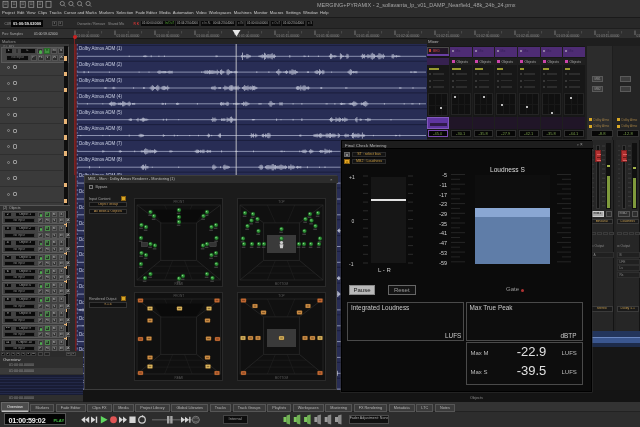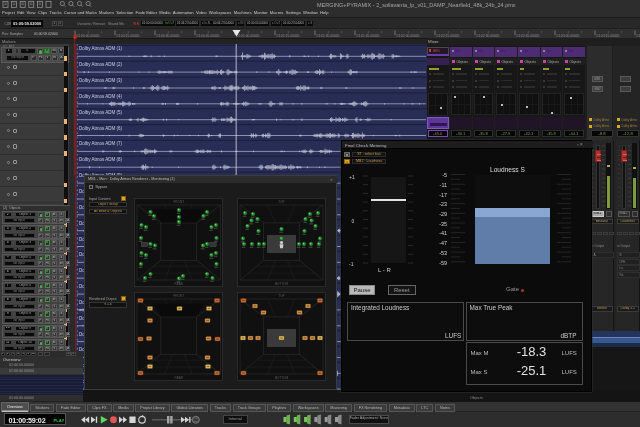--- a/index.html
+++ b/index.html
@@ -843,24 +843,24 @@
 <div class="ab" style="left:5px;top:160.5px;width:116.5px;height:39.5px;background:#0d0d0d;border:0.7px solid #4a4a4a">
 <div class="ab" style="left:3px;top:1.5px;font-size:6.4px;color:#ccc">Integrated Loudness</div>
 <div class="ab" style="left:97px;top:29px;font-size:6.4px;color:#ccc">LUFS</div>
 </div>
 <div class="ab" style="left:123.5px;top:160.5px;width:117.5px;height:39.5px;background:#0d0d0d;border:0.7px solid #4a4a4a">
 <div class="ab" style="left:3px;top:1.5px;font-size:6.4px;color:#ccc">Max True Peak</div>
 <div class="ab" style="left:94px;top:29px;font-size:6.4px;color:#ccc">dBTP</div>
 </div>
 <div class="ab" style="left:123.5px;top:201px;width:117.5px;height:42.5px;background:#0d0d0d;border:0.7px solid #4a4a4a">
 <div class="ab" style="left:4px;top:7px;font-size:6px;color:#bbb">Max M</div>
-<div class="ab" style="left:40px;top:1px;width:50px;text-align:center;font-size:13px;color:#e0e0e0">-18.3</div>
+<div class="ab" style="left:40px;top:1px;width:50px;text-align:center;font-size:13px;color:#e0e0e0">-22.9</div>
 <div class="ab" style="left:95px;top:7px;font-size:6px;color:#bbb">LUFS</div>
 <div class="ab" style="left:4px;top:26px;font-size:6px;color:#bbb">Max S</div>
-<div class="ab" style="left:40px;top:20px;width:50px;text-align:center;font-size:13px;color:#e0e0e0">-25.1</div>
+<div class="ab" style="left:40px;top:20px;width:50px;text-align:center;font-size:13px;color:#e0e0e0">-39.5</div>
 <div class="ab" style="left:95px;top:26px;font-size:6px;color:#bbb">LUFS</div>
 </div>
 </div>
 <div class="ab" style="left:84px;top:175px;width:252.5px;height:215px;background:#1b1b1b;border:0.5px solid #3c3c3c;z-index:12">
 <div class="ab" style="left:0;top:0;width:252.5px;height:7px;background:#2c2c2c">
 <div class="ab" style="left:3px;top:1.2px;font-size:3.8px;color:#bbb;white-space:nowrap">MB1 - Mon : Dolby Atmos Renderer - Monitoring (1)</div>
 <div class="ab" style="left:245px;top:0.5px;font-size:4.4px;color:#999">×</div>
 </div>
 <div class="ab" style="left:4px;top:8.8px;width:4px;height:4px;border:0.6px solid #777;background:#222"></div>
 <div class="ab" style="left:10.5px;top:9px;font-size:3.6px;color:#b5b5b5">Bypass</div>

